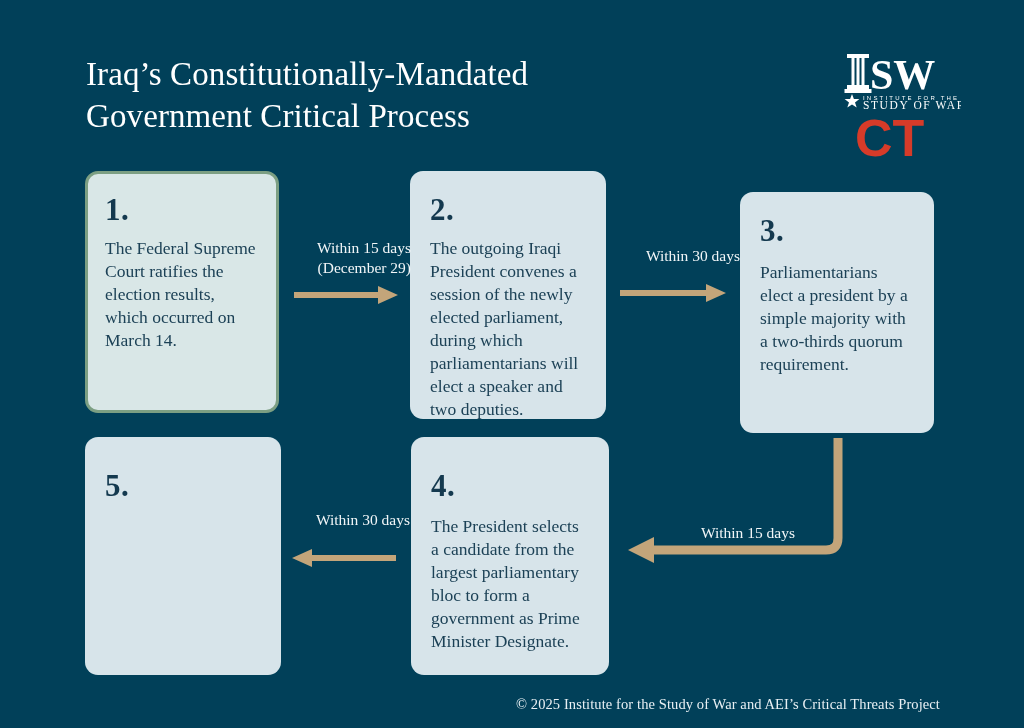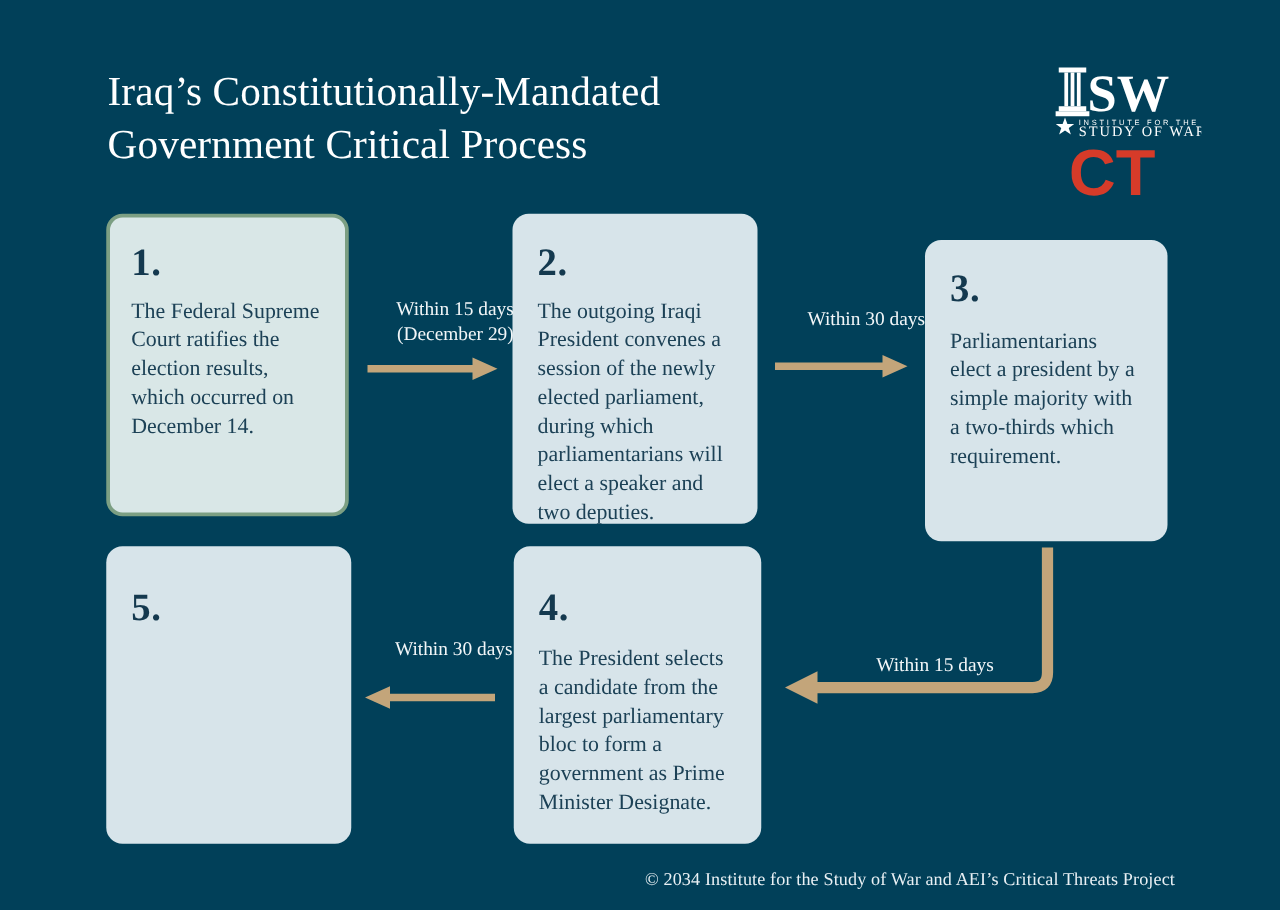--- a/index.html
+++ b/index.html
@@ -172,31 +172,31 @@
     </div>
     <div class="ct-wrap">
       <svg class="ct-mark" viewBox="0 0 90 48">
         <text x="-2" y="42" font-family="'Liberation Sans', sans-serif" font-size="52" font-weight="bold" fill="#d63b29">CT</text>
       </svg>
     </div>
   </div>
 
   <div class="step-box highlight" id="box-1">
     <div class="step-num">1.</div>
-    <div class="step-text">The Federal Supreme Court ratifies the election results, which occurred on December 14.</div>
+    <div class="step-text">The Federal Supreme Court ratifies the election results, which occurred on March 14.</div>
   </div>
 
   <div class="step-box" id="box-2">
     <div class="step-num">2.</div>
     <div class="step-text">The outgoing Iraqi President convenes a session of the newly elected parliament, during which parliamentarians will elect a speaker and two deputies.</div>
   </div>
 
   <div class="step-box" id="box-3">
     <div class="step-num">3.</div>
-    <div class="step-text">Parliamentarians elect a president by a simple majority with a two-thirds which requirement.</div>
+    <div class="step-text">Parliamentarians elect a president by a simple majority with a two-thirds quorum requirement.</div>
   </div>
 
   <div class="step-box" id="box-4">
     <div class="step-num">4.</div>
     <div class="step-text">The President selects a candidate from the largest parliamentary bloc to form a government as Prime Minister Designate.</div>
   </div>
 
   <div class="step-box" id="box-5">
     <div class="step-num">5.</div>
   </div>
@@ -232,15 +232,15 @@
 
   <div class="conn-label" id="conn-4-5-label">
     <div>Within 30 days</div>
   </div>
   <div class="connector" id="conn-4-5-arrow">
     <svg class="arrow-svg" viewBox="0 0 108 24" width="108" height="24">
       <path d="M108 9 H24 V3 L4 12 L24 21 V15 H108 Z" fill="#c3a57a"></path>
     </svg>
   </div>
 
-  <div class="footer">© 2034 Institute for the Study of War and AEI’s Critical Threats Project</div>
+  <div class="footer">© 2025 Institute for the Study of War and AEI’s Critical Threats Project</div>
 
 </div>
 
 </body></html>

